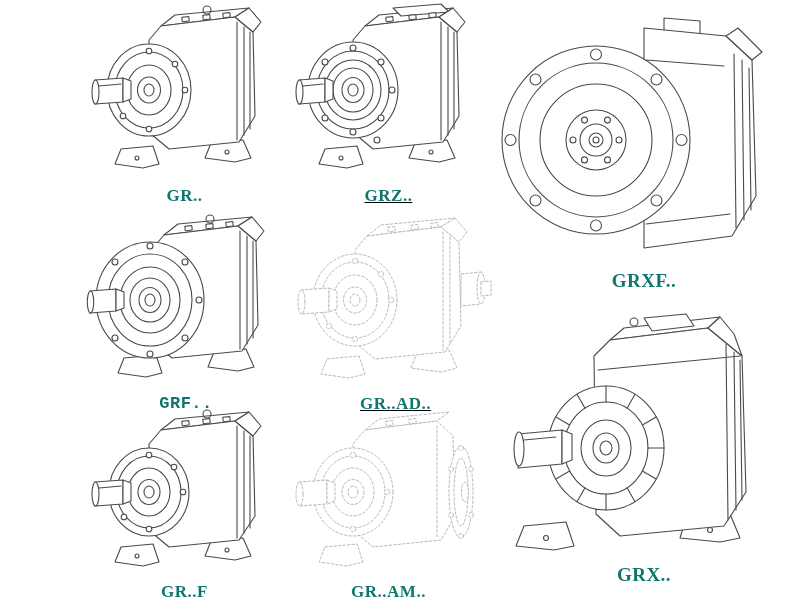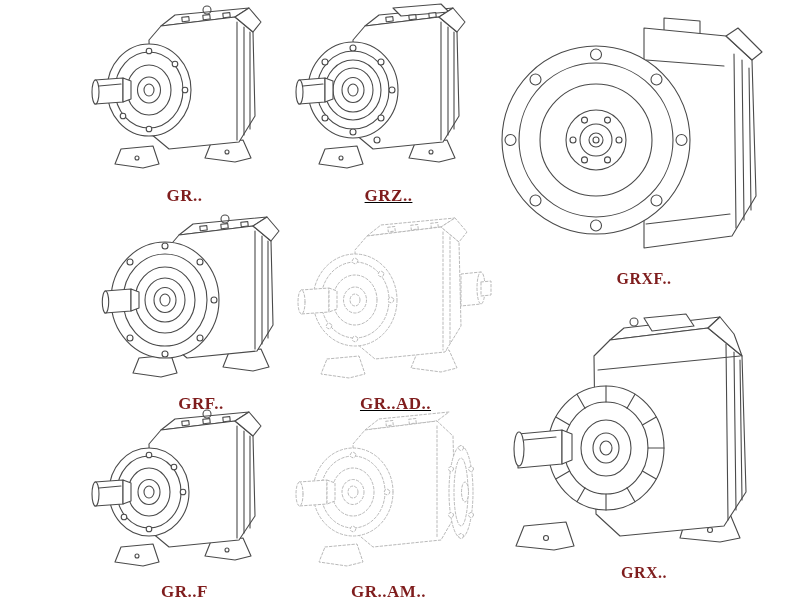--- a/index.html
+++ b/index.html
@@ -2,24 +2,24 @@
 <html><head>
 <meta charset="utf-8">
 <style>
   html,body{margin:0;padding:0;}
   body{
     width:800px;height:600px;position:relative;background:#ffffff;
     font-family:"Liberation Serif", serif;overflow:hidden;
   }
   .cell{position:absolute;display:flex;flex-direction:column;align-items:center;}
   .fig-label{
-    font-weight:bold;font-size:17px;letter-spacing:.5px;color:#7f1d1d;
+    font-weight:bold;font-size:17px;letter-spacing:.5px;color:#0f766e;
     margin-top:2px;white-space:nowrap;
   }
-  .fig-label.big{font-size:16px;}
+  .fig-label.big{font-size:19px;}
   svg{display:block;}
   .ink{stroke:#4a4a4a;stroke-width:1.1;fill:#ffffff;stroke-linejoin:round;stroke-linecap:round;}
   .ghost{stroke:#b9b9b9;stroke-width:1;fill:#ffffff;stroke-dasharray:2.5 2;stroke-linejoin:round;stroke-linecap:round;}
 </style>
 </head>
 <body>
 
 <div class="cell" style="left:82px;top:2px;width:205px;">
   <svg width="195" height="182" viewBox="0 0 195 182">
     <g class="ink">
@@ -128,21 +128,21 @@
       <circle cx="79" cy="140" r="3"></circle>
       <circle cx="90.5" cy="120.1" r="3"></circle>
       <circle cx="113.5" cy="120.1" r="3"></circle>
       <circle cx="102" cy="140" r="7"></circle>
       <circle cx="102" cy="140" r="3"></circle>
     </g>
   </svg>
   <div class="fig-label big">GRXF..</div>
 </div>
 
-<div class="cell" style="left:96px;top:212px;width:210px;">
+<div class="cell" style="left:81px;top:212px;width:210px;font-family:Liberation Mono, monospace;">
   <svg width="200" height="180" viewBox="0 0 200 180">
     <g class="ink">
       <path d="M38 146 L70 143 L76 161 L60 165 L32 161 Z"></path>
       <path d="M128 140 L160 137 L168 155 L152 159 L122 155 Z"></path>
       <path d="M78 23 L92 12 L166 5 L152 14 Z"></path>
       <path d="M78 23 L152 14 L170 29 L172 113 L156 139 L86 146 L68 131 L66 37 Z"></path>
       <path d="M166 5 L178 19 L170 29 L152 14 Z"></path>
       <rect x="99" y="14" width="7" height="4.5" transform="rotate(-6 102 16)"></rect>
       <rect x="120" y="12" width="7" height="4.5" transform="rotate(-6 123 14)"></rect>
       <rect x="140" y="10" width="7" height="4.5" transform="rotate(-6 143 12)"></rect>

